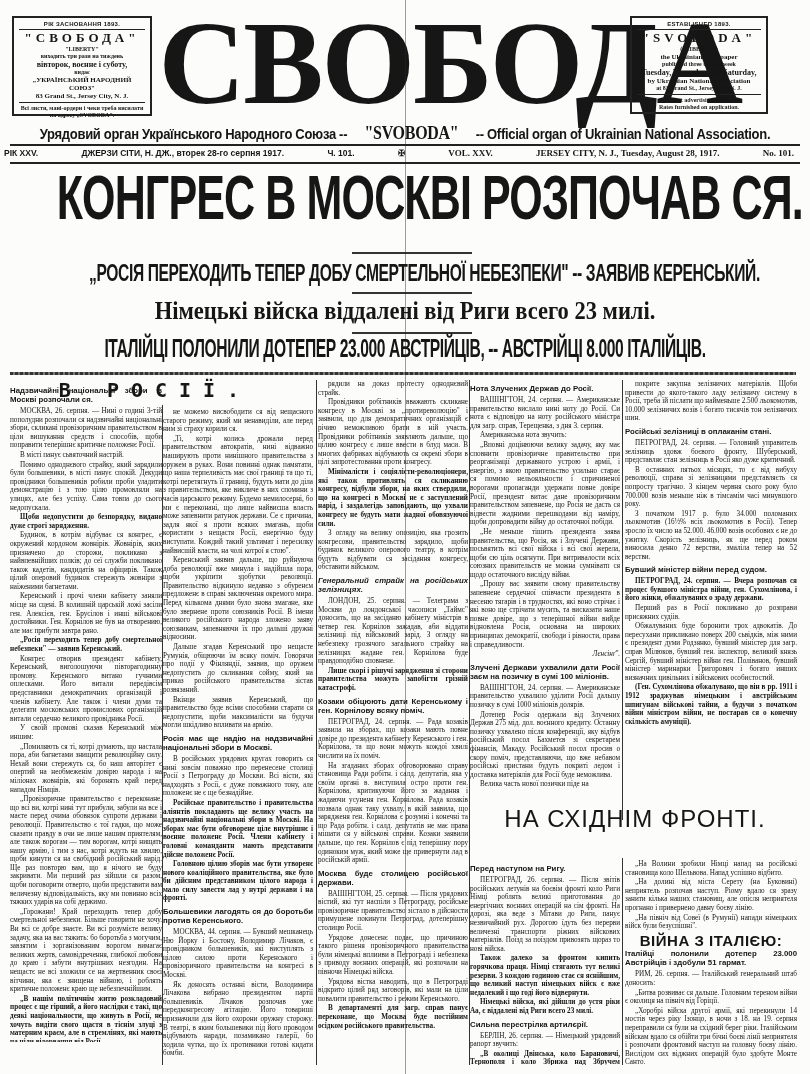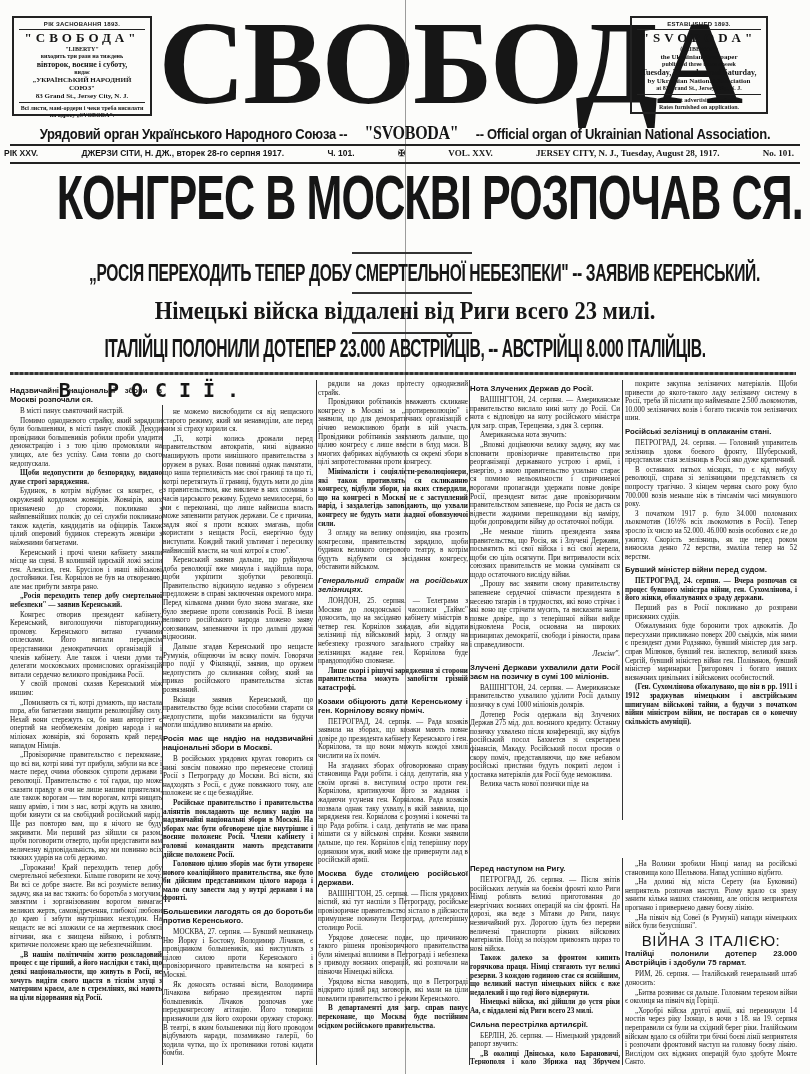--- a/index.html
+++ b/index.html
@@ -45,21 +45,21 @@
     .c5 { left: 625px; width: 172px; height: 440px; }
     .c45b { left: 470px; top: 860px; width: 150px; height: 205px; }
     .c5b { left: 625px; top: 860px; width: 172px; height: 205px; }
     .vline { position: absolute; width: 1px; background: #333; }
     .col p { text-indent: 10px; margin-bottom: 1px; }
     .col p.b { font-weight: bold; }
     .col h5 { font-size: 7.8px; font-weight: bold; margin: 4px 0 3px; line-height: 9px; font-family: "Liberation Sans", sans-serif; }
     .col h5.i { font-style: italic; }
     .col .sign { text-align: right; font-style: italic; }
     .front-title { position: absolute; left: 470px; top: 805px; width: 330px; text-align: center; font-family: "Liberation Sans", sans-serif; font-size: 24px; letter-spacing: 1px; }
-    .war-title { font-family: "Liberation Sans", sans-serif; font-size: 15px; font-weight: normal; text-align: center; margin: 6px 0 2px; letter-spacing: 0.5px; }
+    .war-title { font-family: "Liberation Sans", sans-serif; font-size: 15px; font-weight: bold; text-align: center; margin: 6px 0 2px; letter-spacing: 0.5px; }
     .crease { position: absolute; left: 405px; top: 0; width: 1px; height: 1074px; background: rgba(40,40,40,0.45); }
   </style>
 </head>
 <body>
 
 <div class="page">
 
   <div class="ear left">
     <div class="est">РІК ЗАСНОВАННЯ 1893.</div>
     <div class="nm">"СВОБОДА"</div>
@@ -118,20 +118,21 @@
   <div class="section-title">В РОСІЇ.</div>
 
   <div class="vline" style="left:162px; top:405px; height:660px;"></div>
   <div class="vline" style="left:316px; top:380px; height:685px;"></div>
   <div class="vline" style="left:469px; top:380px; height:685px;"></div>
   <div class="vline" style="left:622px; top:380px; height:440px;"></div>
   <div class="vline" style="left:622px; top:858px; height:207px;"></div>
 
   <div class="col c1">
     <h5>Надзвичайні національні збори в Москві розпочали ся.</h5>
+    <p>МОСКВА, 26. серпня. — Нині о годині 3-тій пополудни розпочали ся надзвичайні національні збори, скликані провізоричним правительством в ціли вишукання средств і способів, щоби поправити теперішнє критичне положенє Росії.</p>
     <p>В місті панує сьвяточний настрій.</p>
     <p>Помимо одноднєвого страйку, який зарядили були большевики, в місті панує спокій. Декуди провідники большевиків робили проби уладити демонстрацію і з тою цілю промовляли на улицях, але без успіху. Сама товпа до сього недопускала.</p>
     <p class="b">Щоби недопустити до безпорядку, видано дуже строгі зарядження.</p>
     <p>Будинок, в котрім відбуває ся конгрес, є окружений кордоном жовнірів. Жовнірів, яких призначено до сторожи, покликано з найвпевнійших полків; до сеї служби покликано також кадетів, кандидатів на офіцирів. Також цілий оперовий будинок стережуть жовніри з наїженими багнетами.</p>
     <p>Керенський і прочі члени кабінету заняли місце на сцені. В колишній царській ложі засіли ген. Алексієв, ген. Брусілов і инші військові достойники. Ген. Корнілов не був на отворению, але має прибути завтра рано.</p>
     <p class="b">„Росія переходить тепер добу смертельної небезпеки" — заявив Керенський.</p>
     <p>Конгрес отворив президент кабінету, Керенський, виголошуючи півторагодинну промову. Керенського витано гучними оплесками. Його витали передівсім представники демократичних організацій і членів кабінету. Але також і члени думи та делегати московських промислових організацій витали сердечно великого провідника Росії.</p>
     <p>У своїй промові сказав Керенський між иншим:</p>
     <p>„Помиляють ся ті, котрі думають, що настала пора, аби багнетами знищити революційну силу. Нехай вони стережуть ся, бо наш авторітет є опертий на необмеженім довірю народа і на міліонах жовнірів, які боронять край перед нападом Німців.</p>
     <p>„Провізоричне правительство є переконане, що всі ви, котрі нині тут прибули, забули на все і маєте перед очима обовязок супроти держави і революції. Правительство є тої гадки, що може сказати правду в очи не лише нашим приятелям, але також ворогам — тим ворогам, котрі нищать нашу армію, і тим з нас, котрі ждуть на хвилю, щоби кинути ся на свобідний російський нарід. Ще раз повторю вам, що я нічого не буду закривати. Ми перший раз зійшли ся разом, щоби поговорити отверто, щоби представити вам величезну відповідальність, яку ми повинно всіх тяжких ударів на собі держимо.</p>
@@ -141,24 +142,24 @@
   </div>
 
   <div class="col c2">
     <p>не можемо висвободити ся від нещасного старого режиму, який ми ненавиділи, але перед ним зі страху корили ся.</p>
     <p>„Ті, котрі колись дрожали перед правительством автократів, нині відважно маширують проти нинішного правительства з оружем в руках. Вони повинні однак памятати, що наша терпеливість має свої границі та що ті, котрі перетягнуть її границі, будуть мати до діла з правительством, яке викличе в них спомини з часів царського режиму. Будемо немилосерні, бо ми є переконані, що лише найвисша власть може запевнити ратунок держави. Се є причина, задля якої я проти всяких змагань, щоби користати з нещастя Росії, енергічно буду виступати. Кождий такий ультимат і пересилку найвисшій власти, на чолі котрої я стою".</p>
     <p>Керенський заявив дальше, що руйнуюча доба революції вже минула і надійшла пора, щоби укріпити здобутки революції. Правительство відкинуло недавно з обуренєм предложенє в справі заключення окремого мира. Перед кількома днями було знова змагане, яке було звернене проти союзників Росії. В імени великого російського народа зложено заяву союзникам, запевняючи їх про дальші дружні відносини.</p>
     <p>Дальше згадав Керенський про нещасте Румунія, обіцюючи їм всяку поміч. Говорячи про події у Фінляндії, заявив, що оружем недопустить до скликання сойму, який на приказ російського правительства зістав розвязаний.</p>
     <p>Вкінци заявив Керенський, що правительство буде всіми способами старати ся недопустити, щоби максималісти на будучи могли шкідливо впливати на армію.</p>
     <h5>Росія має ще надію на надзвичайні національні збори в Москві.</h5>
     <p>В російських урядових кругах говорить ся нині зовсім поважно про перенесене столиці Росії з Петрограду до Москви. Всі вісти, які надходять з Росії, є дуже поважного тону, але положенє не є ще безнадійне.</p>
-    <p class="b">Російське правительство і правительства аліянтів покладають ще велику надію на надзвичайні національні збори в Москві. На зборах має бути обговорене ціле внутрішнє і воєнне положенє Росії. Члени кабінету і головні командантн мають представити дійсне положенє Росії.</p>
+    <p class="b">Російське правительство і правительства аліянтів покладають ще велику участь на надзвичайні національні збори в Москві. На зборах має бути обговорене ціле внутрішнє і воєнне положенє Росії. Члени кабінету і головні командантн мають представити дійсне положенє Росії.</p>
     <p class="b">Головною цілию зборів має бути утворенє нового коаліційного правительства, яке було би дійсним представником цілого народа і мало силу завести лад у нутрі держави і на фронті.</p>
     <h5>Большевики лагодять ся до боротьби против Керенського.</h5>
-    <p>МОСКВА, 27. серпня. — Бувший мешканець Ню Йорку і Бостону, Володимир Лічаков, є провідником большевиків, які виступлять з цілою силою проти Керенського і провізоричного правительства на конгресі в Москві.</p>
+    <p>МОСКВА, 44. серпня. — Бувший мешканець Ню Йорку і Бостону, Володимир Лічаков, є провідником большевиків, які виступлять з цілою силою проти Керенського і провізоричного правительства на конгресі в Москві.</p>
     <p>Як доносять останні вісти, Володимира Лічакова вибрано президентом партії большевиків. Лічаков розпочав уже передконгресову агітацію. Його товариші призначили для його охорони оружну сторожу. В театрі, в яким большевики під його проводом відбувають наради, позамикано галерії, бо ходила чутка, що їх противники готові кидати бомби.</p>
 
   </div>
 
   <div class="col c3">
     <p>рядили на доказ протесту одноднєвий страйк.</p>
     <p>Провідники робітників вважають скликане конгресу в Москві за „протиреволюцію" і заявили, що для демократичних організацій є річию неможливою брати в ній участь. Провідники робітників заявляють дальше, що цілию конгресу є лише ввести в блуд маси. В многих фабриках відбувають ся окремі збори в цілі запротестовання проти конгресу.</p>
     <p class="b">Мінімалісти і соціялісти-революціонери, які також противлять ся скликанню конгресу, відбули збори, на яких ствердили, що на конгресі в Москві не є заступлений нарід, і заздалегідь заповідають, що ухвали конгресу не будуть мати жадної обовязуючої сили.</p>
     <p>З огляду на велику опозицію, яка грозить конгресови, правительство зарядило, щоби будинок великого оперового театру, в котрім будуть відбувати ся засідання конгресу, обставити військом.</p>
     <h5 class="i">Генеральний страйк на російських зелізницях.</h5>
@@ -195,38 +196,39 @@
     <p>ПЕТРОГРАД, 24. серпня. — Головний управитель зелізниць здовж боєвого фронту, Шуберський, представляє стан зелізниць в Росії яко дуже критичний.</p>
     <p>В останних пятьох місяцях, то є від вибуху революції, справа зі зелізницями представляєть ся попросту трагічно. З кінцем червня сього року було 700.000 возів меньше ніж в тімсамім часі минувшого року.</p>
     <p>З початком 1917 р. було 34.000 поломаних льокомотив (16½% всіх льокомотив в Росії). Тепер зросло їх число на 52.000. 46.000 возів особових є не до ужитку. Скорість зелізниць, як ще перед роком виносила денно 72 верстви, змаліла тепер на 52 верстви.</p>
     <h5>Бувший міністер війни перед судом.</h5>
     <p class="b">ПЕТРОГРАД, 24. серпня. — Вчера розпочав ся процес бувшого міністра війни, ген. Сухомлінова, і його жінки, обжалуваних о зраду держави.</p>
     <p>Перший раз в Росії покликано до розправи присяжних судіів.</p>
     <p>Обжалуваних буде боронити трох адвокатів. До пересухани прикликано поверх 200 сьвідків, між ними є президент думи Родзянко, бувший міністер для загр. справ Мілюков, бувший ген. інспектор, великий князь Сергій, бувший міністер війни ген. Поліванов, бувший міністер маринарки Григорович і богато инших визначних цивільних і військових особистостий.</p>
     <p class="b">(Ген. Сухомлінова обжалувано, що він в рр. 1911 і 1912 зраджував німецьким і австрійським шпигунам військові тайни, а будучи з початком війни міністром війни, не постарав ся о конечну скількість амуніції).</p>
   </div>
 
+  <div class="front-title">НА СХІДНІМ ФРОНТІ.</div>
 
   <div class="col c45b">
     <h5>Перед наступом на Ригу.</h5>
     <p>ПЕТРОГРАД, 26. серпня. — Після звітів російських летунів на боєвім фронті коло Риги Німці роблять великі приготовання до енергічних воєнних операцій на сім фронті. На дорозі, яка веде з Мітави до Риги, панує незвичайний рух. Дорогою їдуть без перерви величезні транспорти ріжних війскових матеріялів. Поїзд за поїздом привозять щораз то нові війска.</p>
     <p class="b">Також далеко за фронтом кипить горячкова праця. Німці стягають тут великі резерви. З кождою годиною стає ся яснійшим, що великий наступ німецьких війск є вже недалекий і що годі його відвернути.</p>
     <p class="b">Німецькі війска, які дійшли до устя ріки Аа, є віддалені від Риги всего 23 милі.</p>
     <h5>Сильна перестрілка артилєрії.</h5>
     <p>БЕРЛІН, 26. серпня. — Німецький урядовий рапорт звучить:</p>
     <p class="b">„В околиці Двінська, коло Барановичі, Тернополя і коло Збрижа над Збручем прийшло до сильної перестрілки артилєрії.</p>
 
   </div>
 
   <div class="col c5b">
     <p>„На Волини зробили Німці напад на російські становища коло Шельвова. Напад успішно відбито.</p>
     <p>„На долині від міста Серету (на Буковині) неприятель розпочав наступ. Ріому вдало ся зразу занити кілька наших становищ, але опісля неприятеля прогнано і привернено давну боєву лінію.</p>
     <p>„На північ від Совеї (в Румунії) напади німецьких війск були безуспішні".</p>
     <div class="war-title">ВІЙНА З ІТАЛІЄЮ:</div>
-    <h5>Італійці полонили дотепер 23.000 Австрійців і здобули 75 гармат.</h5>
+    <h5>Італійці полонили дотепер 23.000 Австрійців і здобули 51 гармат.</h5>
     <p>РИМ, 26. серпня. — Італійський генеральний штаб доносить:</p>
     <p>„Битва розвиває ся дальше. Головним тереном війни є околиця на північ від Горіції.</p>
     <p>„Хоробрі війска другої армії, які перекинули 14 мостів через ріку Ізонцо, в ночи з 18. на 19. серпня переправили ся були на східний берег ріки. Італійським війскам вдало ся обійти три бічні боєві лінії неприятеля і розпочати фронтовий наступ на головну боєву лінію. Вислідом сих віджних операцій було здобуте Монте Санто.</p>
 
   </div>
 
   <div class="crease"></div>
 </div>
 
 </body></html>

